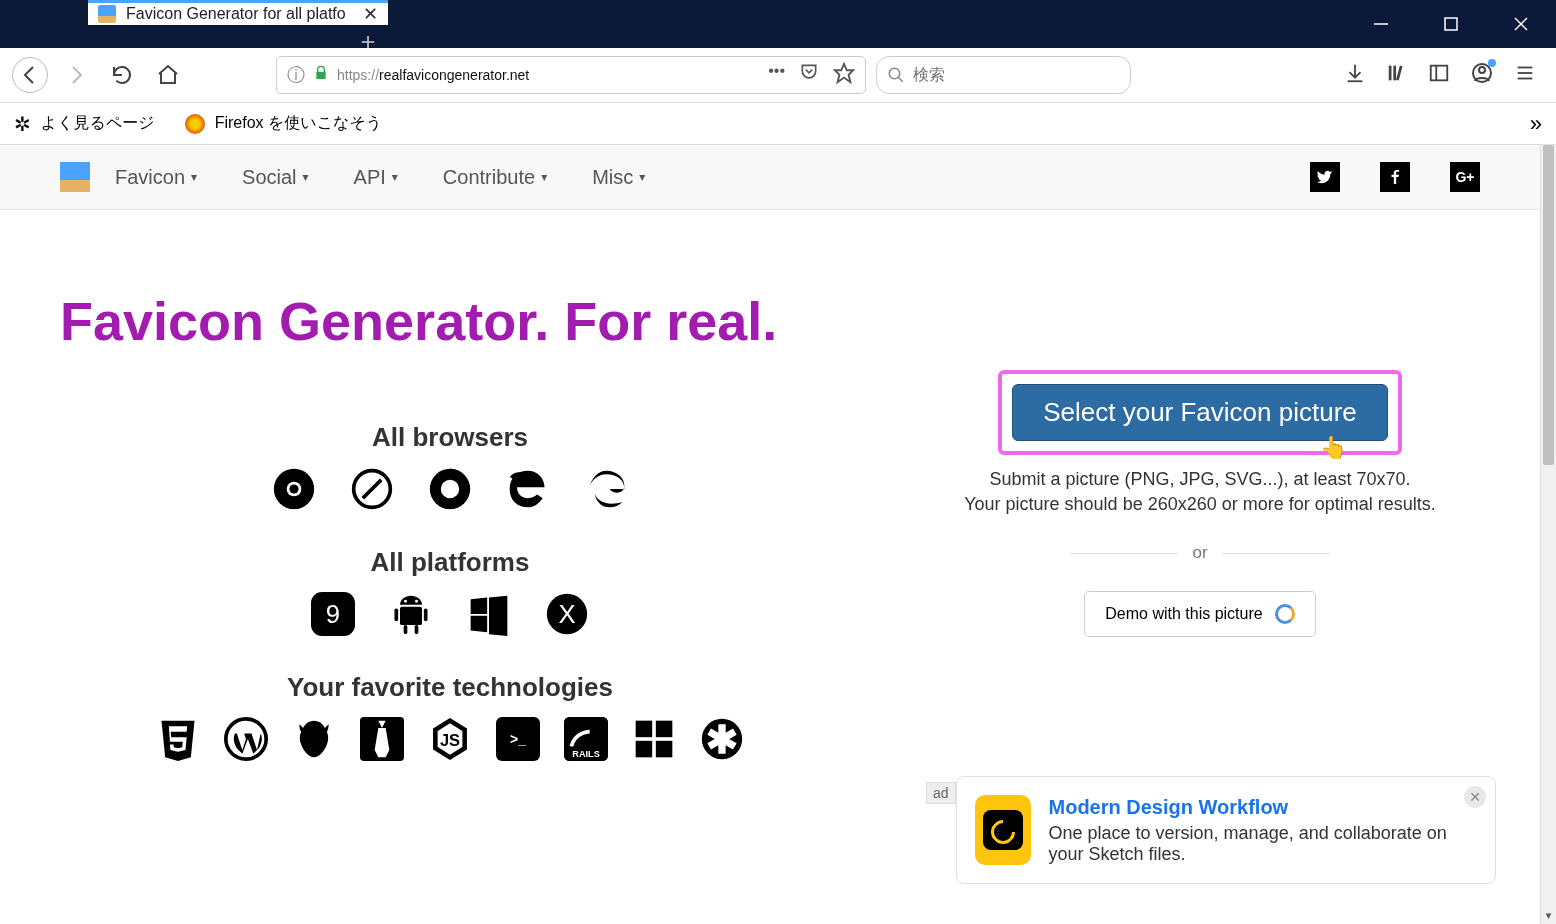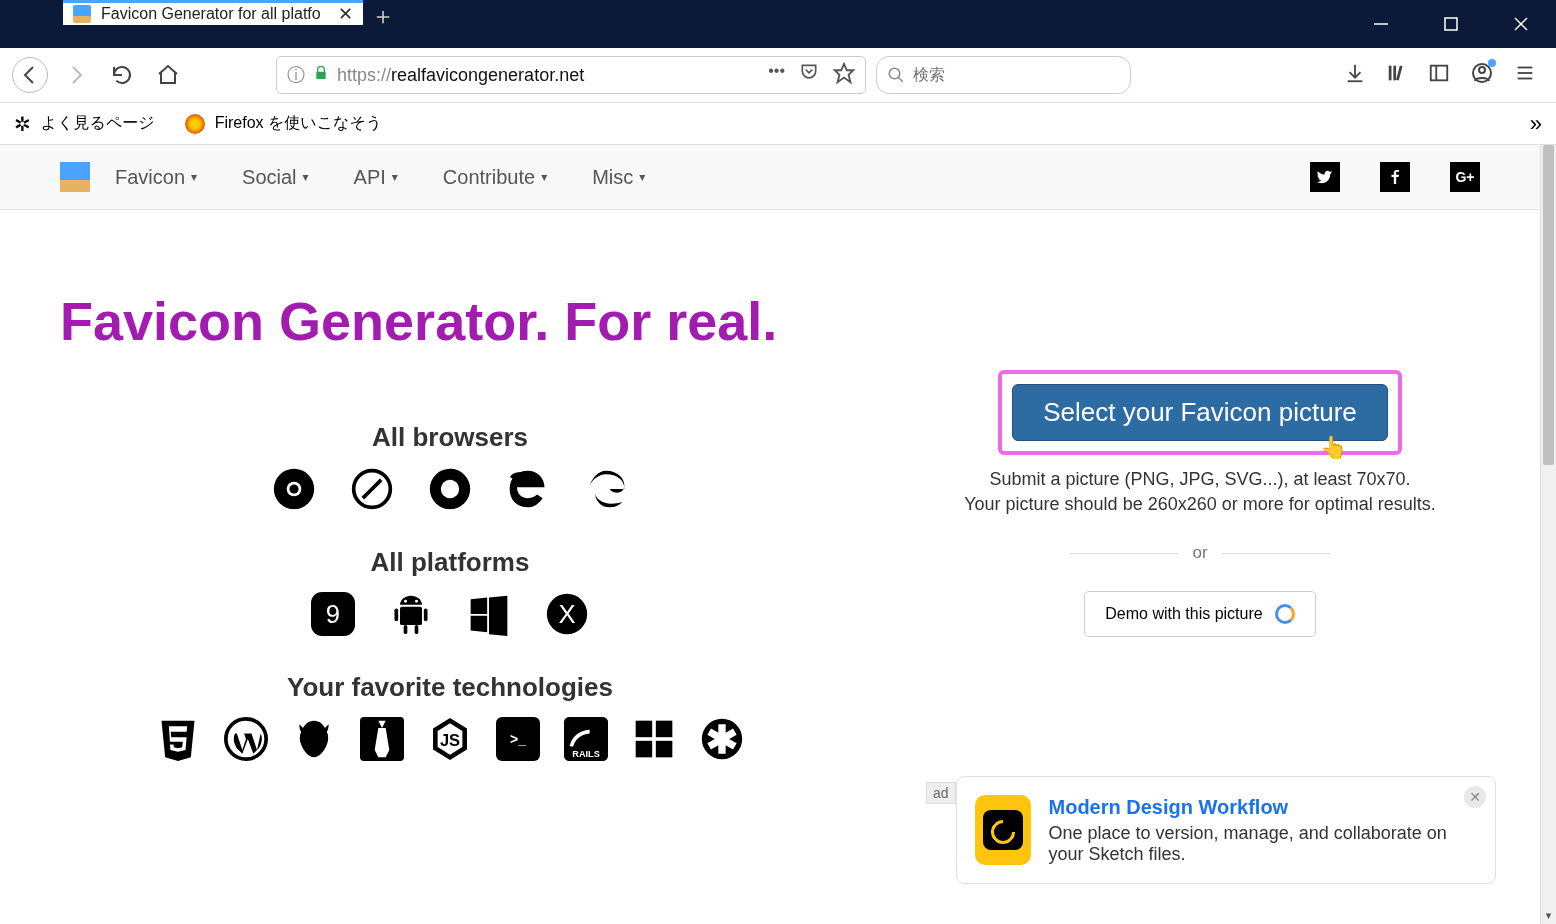--- a/index.html
+++ b/index.html
@@ -12,21 +12,21 @@
     position: relative;
   }
   
   
   .titlebar {
     height: 48px;
     background: #0c1a3a;
     display: flex;
     align-items: stretch;
   }
-  .tab-region { display: flex; align-items: flex-start; padding-left: 63px; }
+  .tab-region { display: flex; align-items: flex-end; padding-left: 88px; flex-direction: column; }
   .tab {
     display: flex;
     align-items: center;
     background: #fff;
     min-width: 300px;
     padding: 0 10px;
     gap: 10px;
     border-top: 3px solid #4aa3ff;
   }
   .tab-favicon {
@@ -58,21 +58,21 @@
     height: 38px;
     border: 1px solid #ccc;
     border-radius: 5px;
     display: flex;
     align-items: center;
     padding: 0 10px;
     gap: 8px;
   }
   .addrbar .info { color:#888; font-size:18px; }
   .addrbar .lock { color:#2da44e; font-size:16px; }
-  .url { font-size: 18px; color:#888; }
+  .url { font-size: 14px; color:#888; }
   .url .host { color:#111; }
   .addr-right { margin-left:auto; display:flex; gap:14px; color:#555; }
   .searchbar {
     flex: 0 0 200px;
     height: 38px;
     border: 1px solid #ccc;
     border-radius: 13px;
     display: flex; align-items:center; padding:0 10px; gap:8px;
     color:#888;
   }

